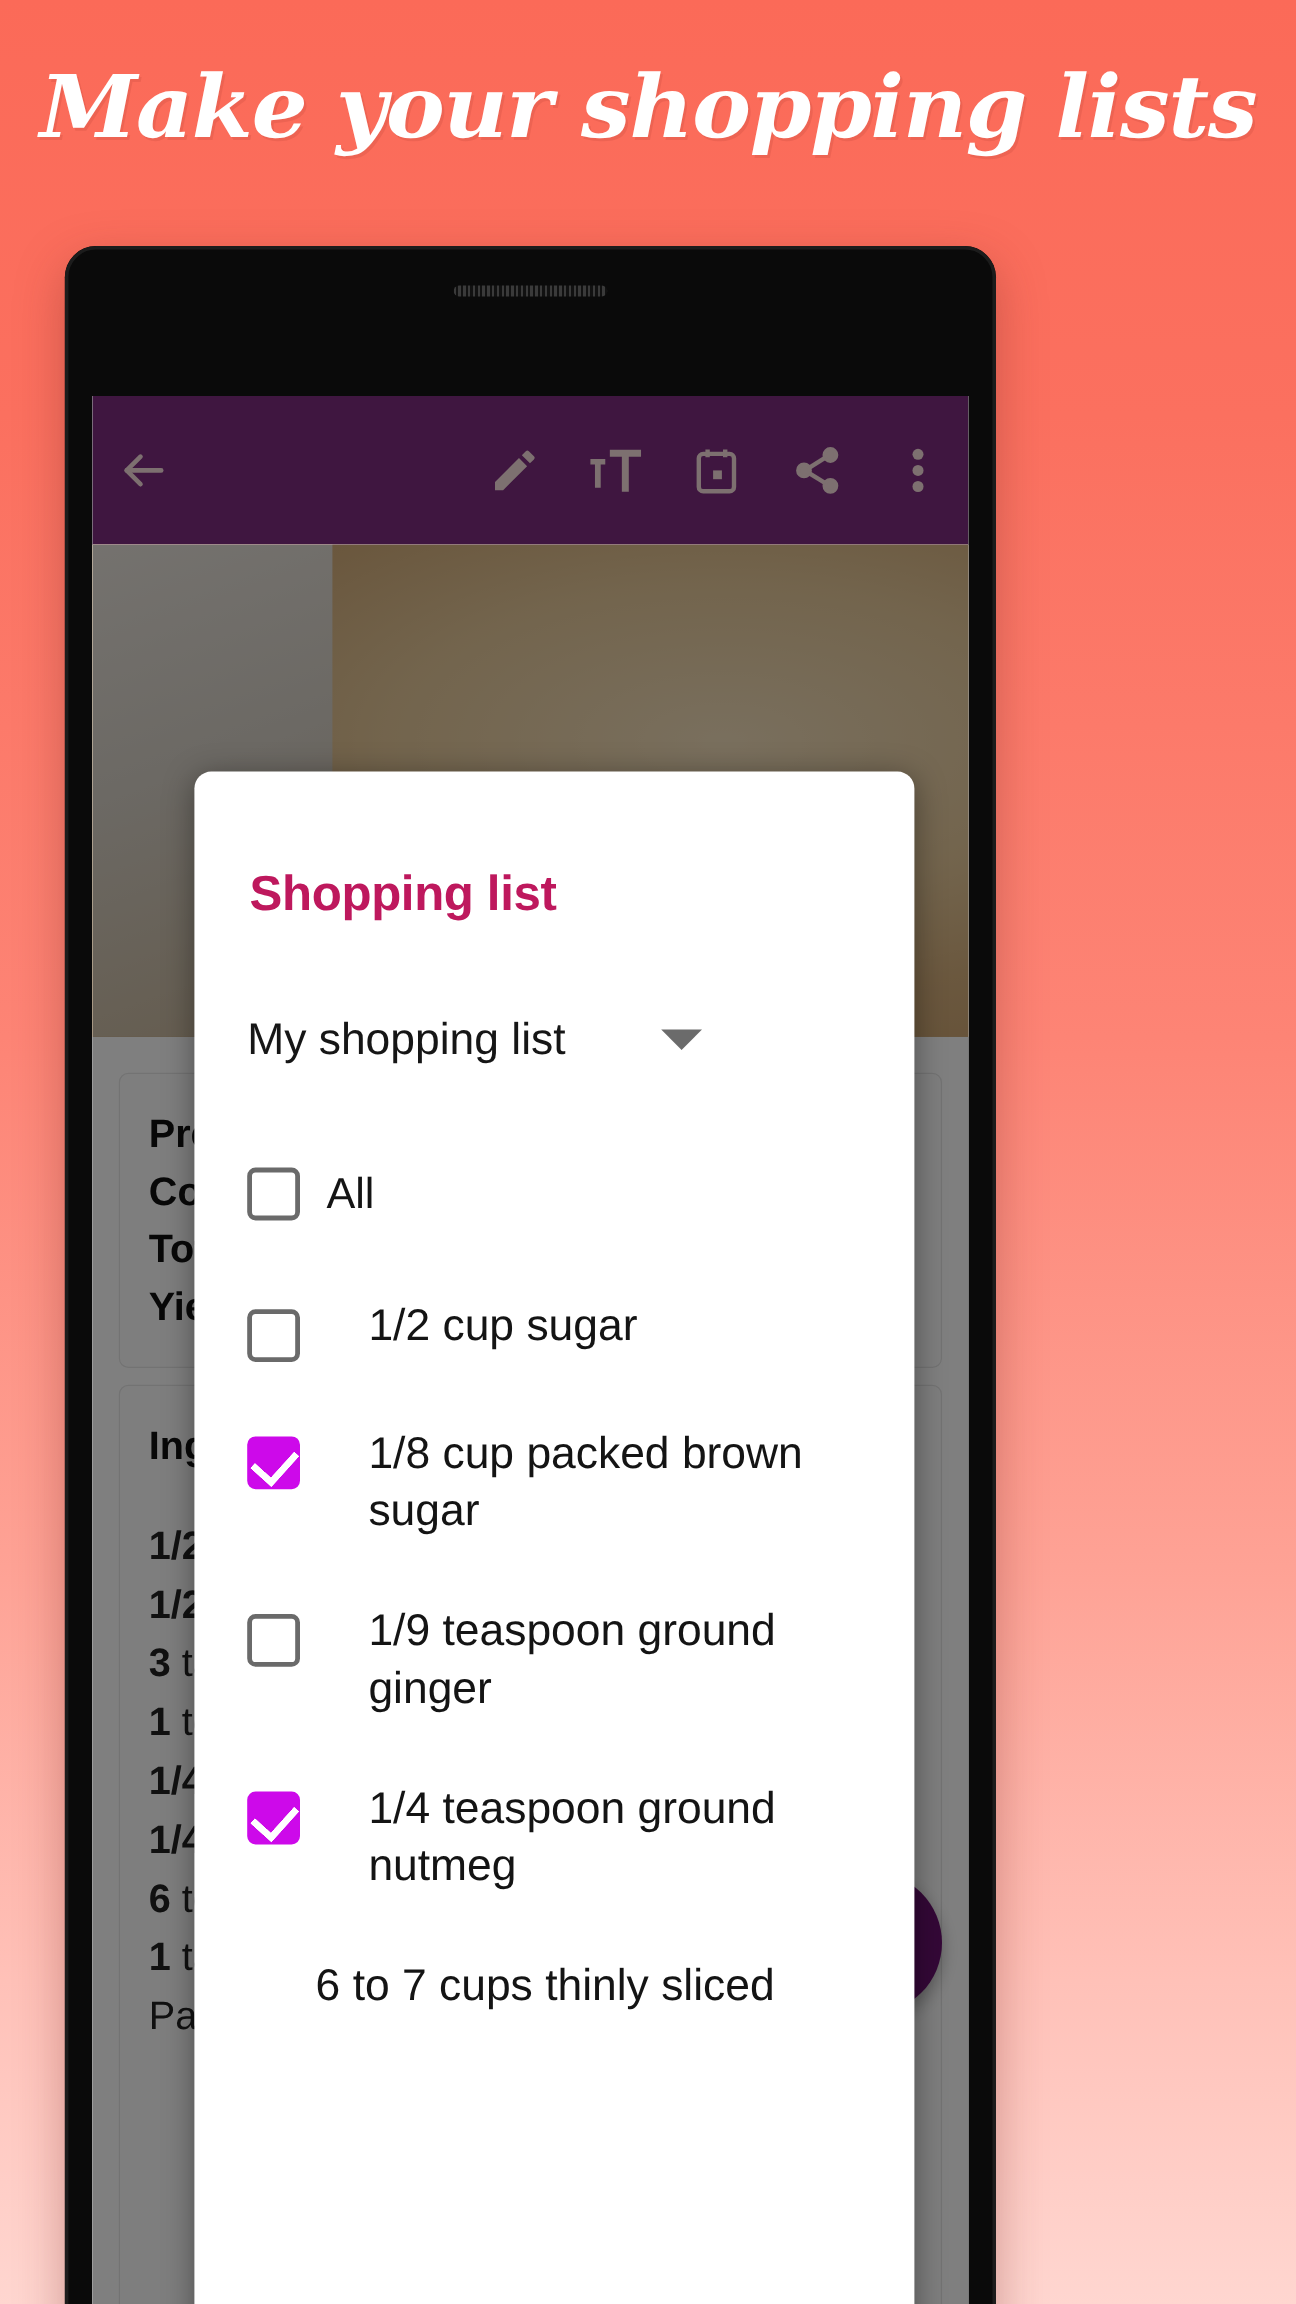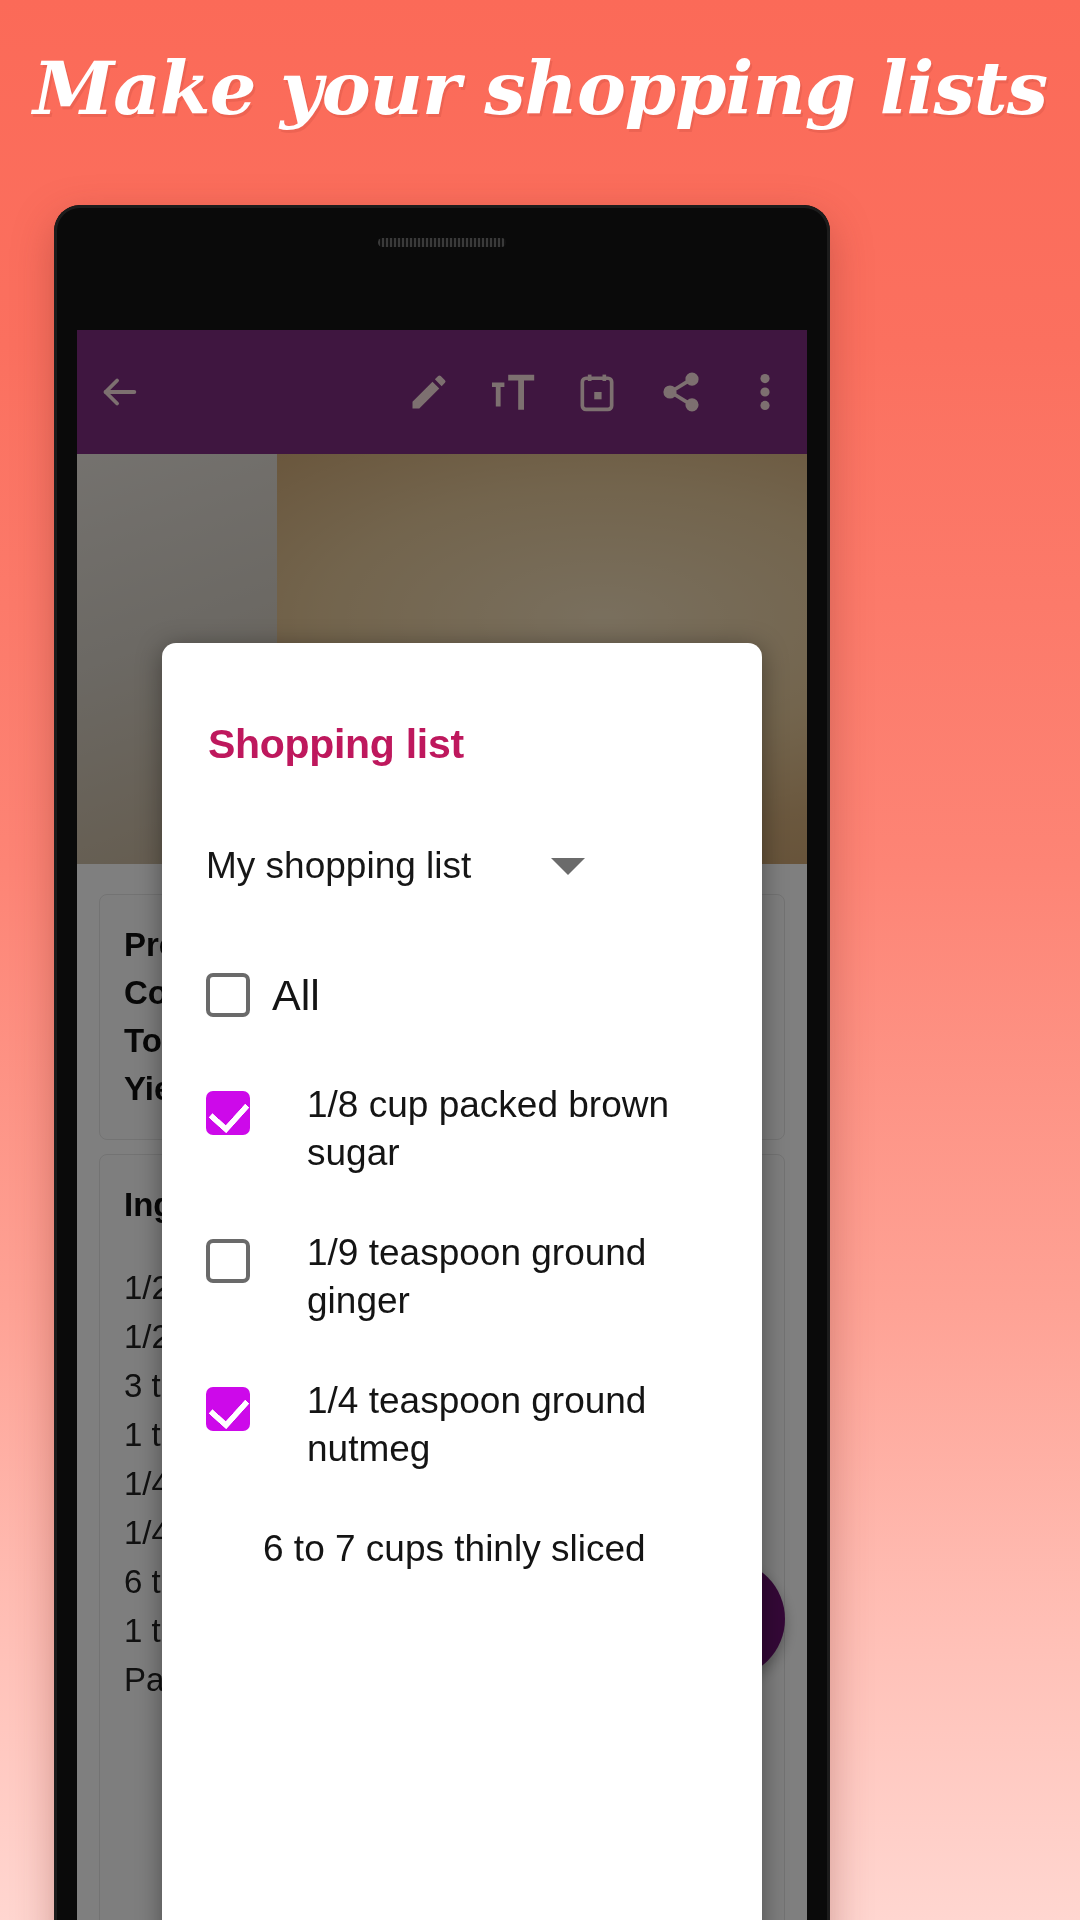--- a/index.html
+++ b/index.html
@@ -126,21 +126,21 @@
   .ingr-card { top:700px; height:820px; }
 
   .info-row, .ingr-head {
     font-size:33px; font-weight:700; color:#111;
     line-height:48px; white-space:nowrap;
   }
   .ingr-head { margin-bottom:34px; }
   .ingr-line {
     font-size:33px; color:#222; line-height:49px; white-space:nowrap;
   }
-  .ingr-line b { font-weight:400; }
+  .ingr-line b { font-weight:700; }
 
   
   .fab {
     position:absolute;
     right:22px; top:1106px;
     width:118px; height:118px;
     border-radius:50%;
     background:#69106e;
     display:flex; align-items:center; justify-content:center;
     box-shadow:0 6px 14px rgba(0,0,0,.3);
@@ -215,21 +215,21 @@
     transform:rotate(42deg);
     border-radius:1px;
   }
 
   .row-label {
     font-size:37px;
     line-height:48px;
     color:#141414;
     padding-top:16px;
   }
-  .row.all-row .row-label { padding-top:0; margin-left:22px; font-size:43px; }
+  .row.all-row .row-label { padding-top:0; margin-left:22px; font-size:36px; }
   .row.item-row .row-label { margin-left:57px; }
   .row.item-row { padding-top:18px; padding-bottom:18px; }
 </style>
 </head>
 <body>
 
 <div class="promo">
 
   <div class="headline">Make your shopping lists</div>
 
@@ -329,20 +329,24 @@
           <span class="caret"></span>
         </div>
 
         <div class="rows">
 
           <div class="row all-row">
             <div class="cb off"></div>
             <div class="row-label">All</div>
           </div>
 
+          <div class="row item-row">
+            <div class="cb off"></div>
+            <div class="row-label">1/2 cup sugar</div>
+          </div>
 
           <div class="row item-row">
             <div class="cb on"></div>
             <div class="row-label">1/8 cup packed brown sugar</div>
           </div>
 
 
 
           <div class="row item-row">
             <div class="cb off"></div>

